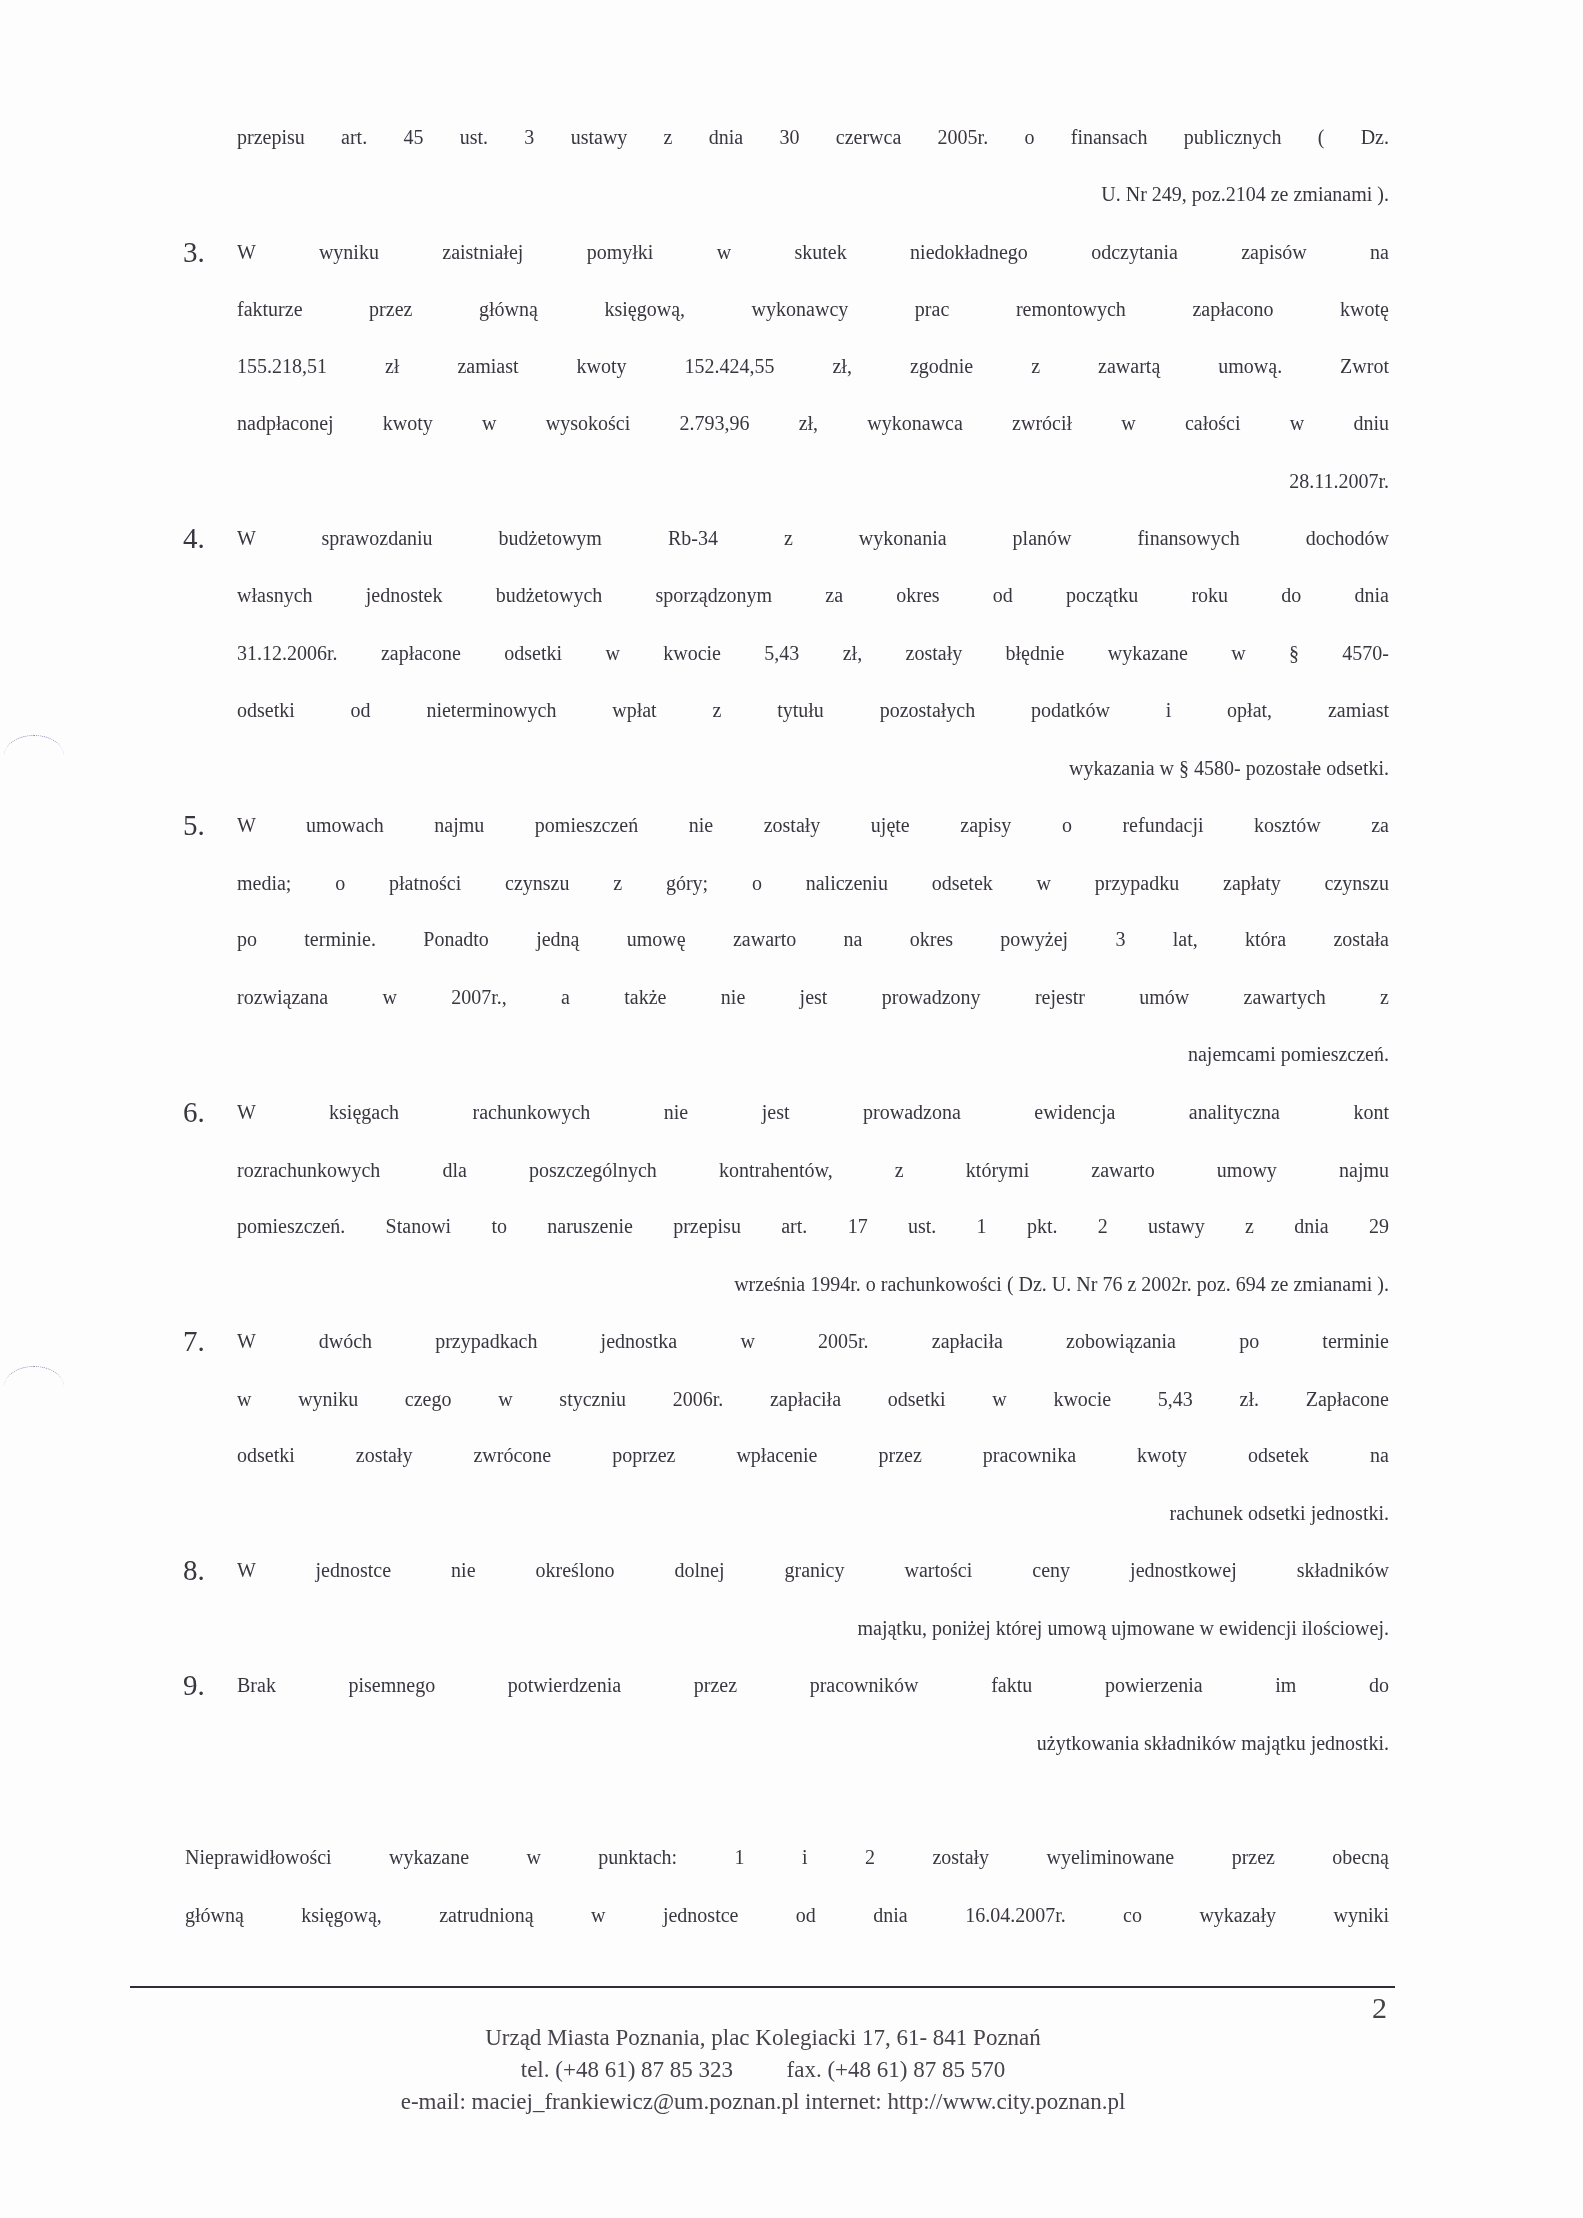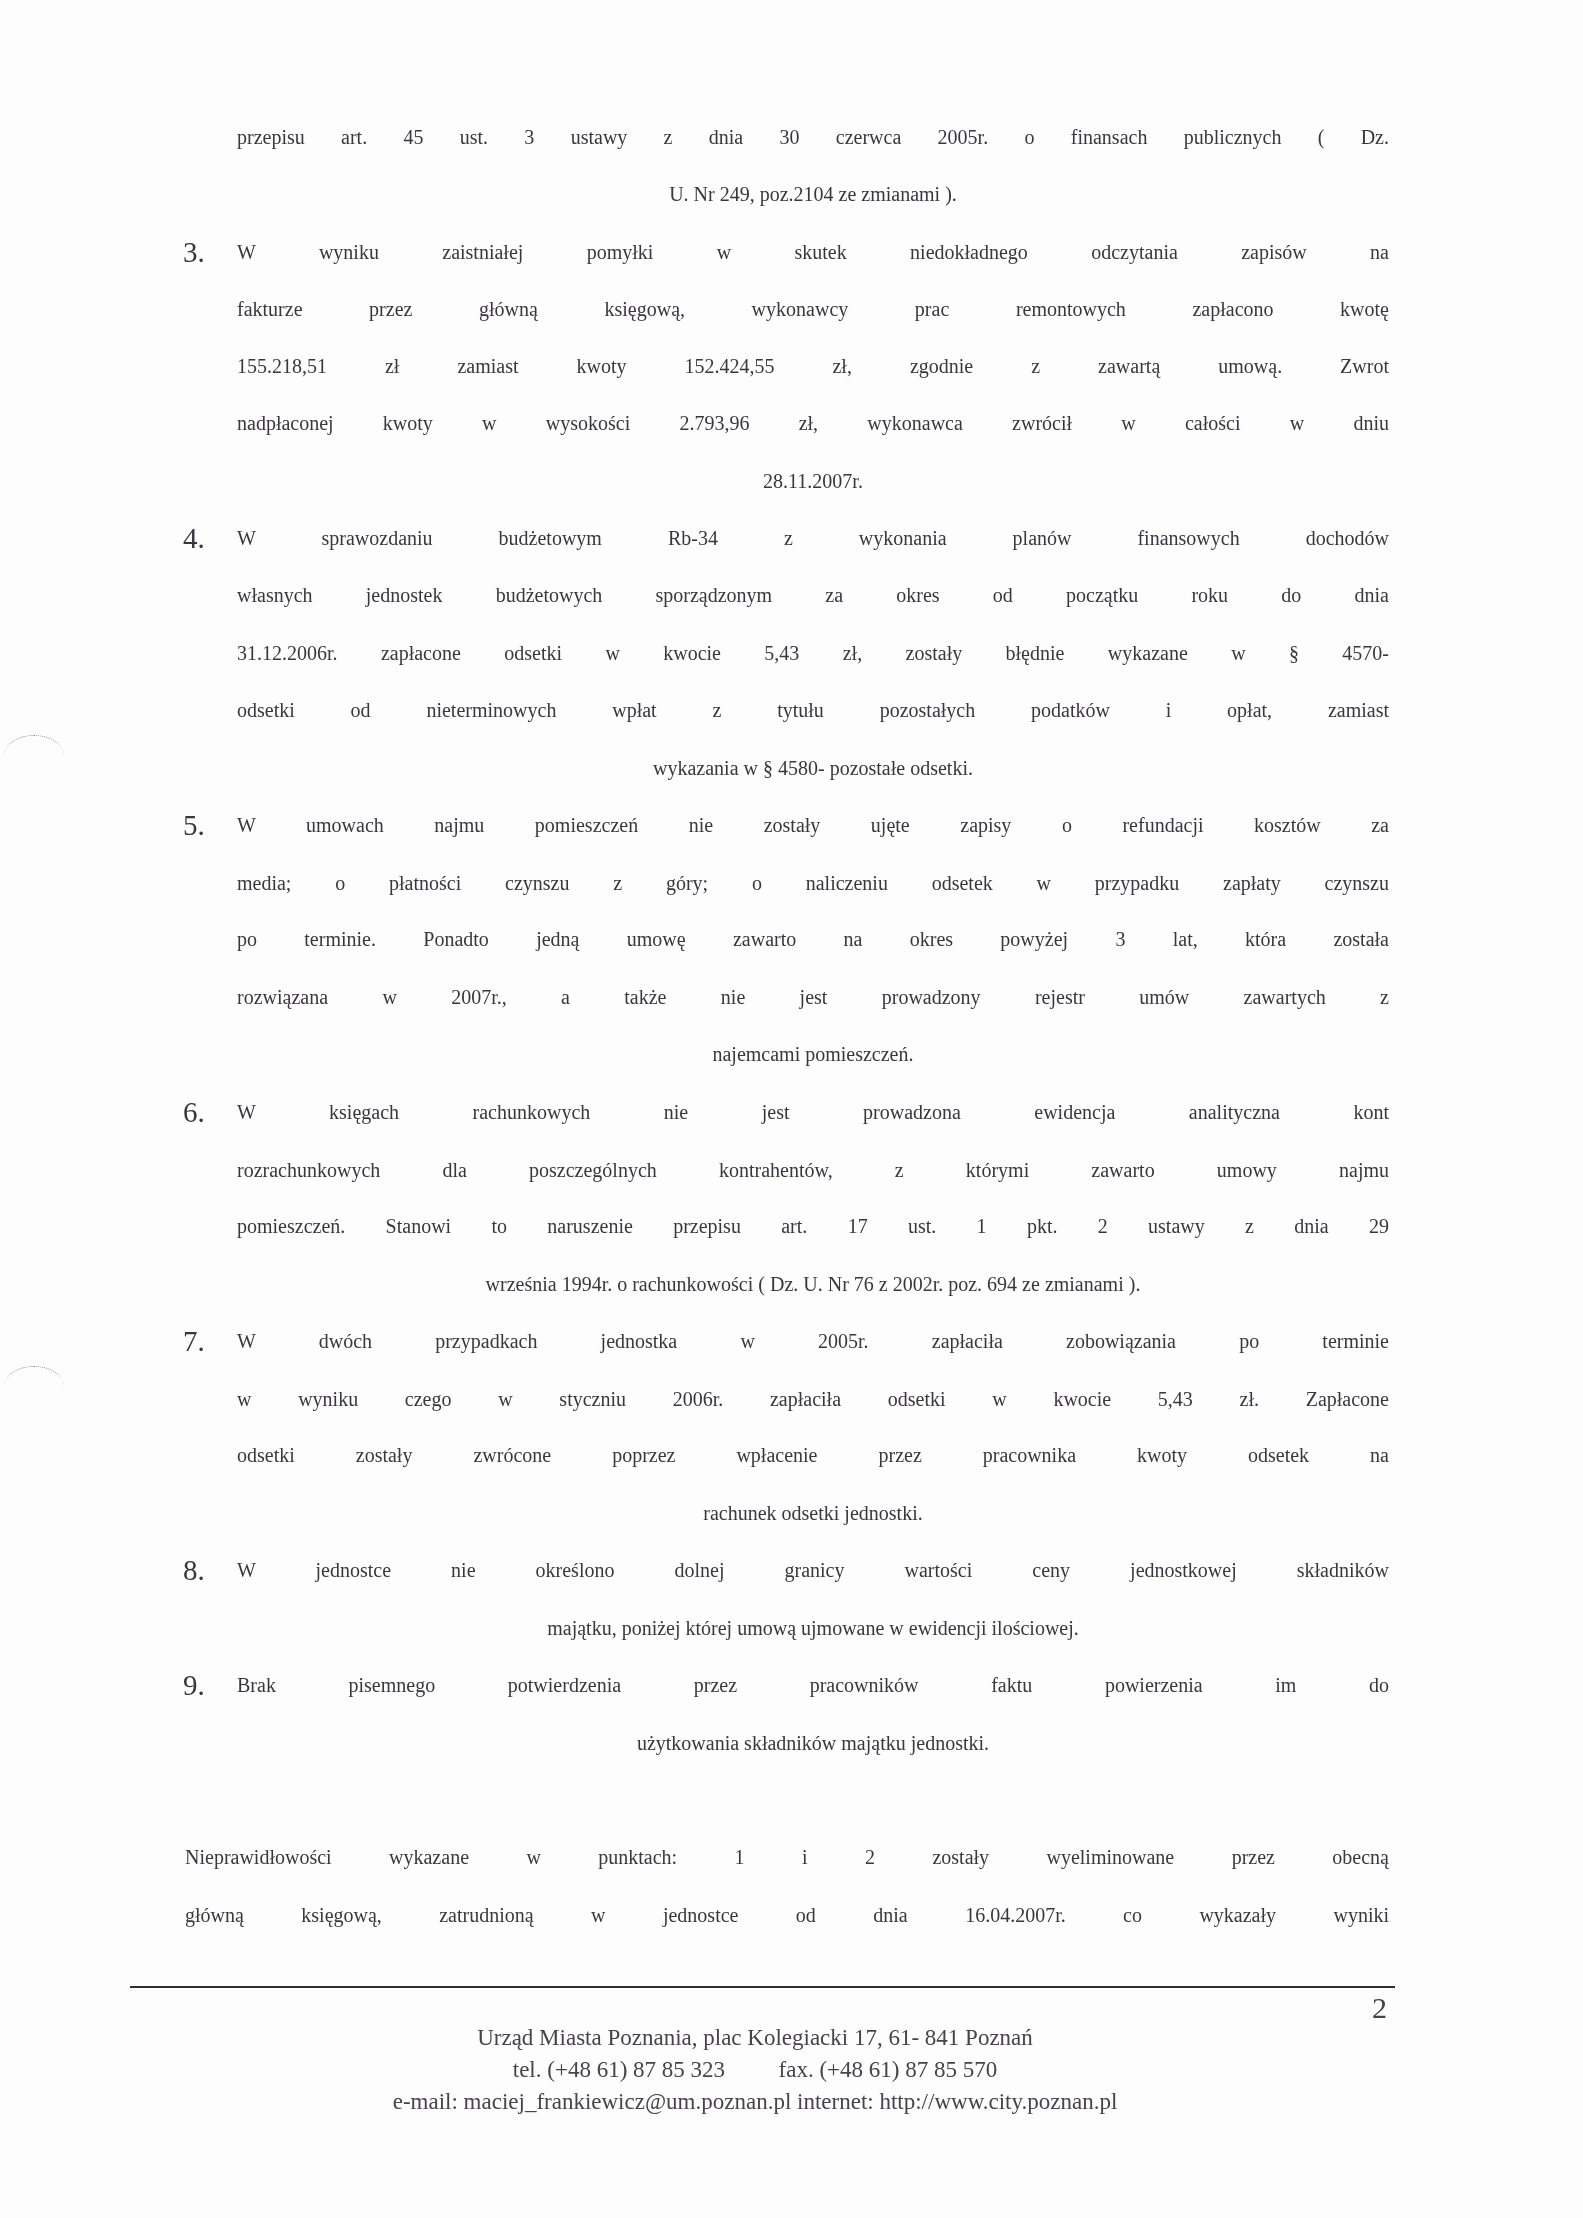--- a/index.html
+++ b/index.html
@@ -2,26 +2,26 @@
 <html><head>
 <meta charset="utf-8">
 <style>
   html, body { margin: 0; padding: 0; background: #ffffff; }
   body { width: 1583px; height: 2218px; position: relative; overflow: hidden;
          font-family: "Liberation Serif", "DejaVu Serif", serif; color: #3a3640; }
   .page { position: absolute; left: 0; top: 0; width: 1583px; height: 2218px; background: #fdfdfd; }
   .line { position: absolute; left: 237px; width: 1152px; height: 40px; font-size: 20px;
           line-height: 40px; white-space: nowrap; }
   .line.j { text-align: justify; text-align-last: justify; }
-  .line.l { text-align: center; }
+  .line.l { text-align: right; }
   .line.p { left: 185px; width: 1204px; }
   .num { position: absolute; left: 183px; font-size: 29px; line-height: 40px; height: 40px; }
   .rule { position: absolute; left: 130px; width: 1265px; top: 1986px; height: 2px; background: #2d2f38; }
   .pageno { position: absolute; left: 1372px; top: 1992px; font-size: 30px; line-height: 32px; color: #444; }
-  .footer { position: absolute; left: 288px; width: 934px; text-align: center; font-size: 23px;
+  .footer { position: absolute; left: 296px; width: 934px; text-align: center; font-size: 23px;
             line-height: 30px; color: #47434c; white-space: nowrap; }
   .footer .link { }
   .punch { position: absolute; left: 4px; width: 60px; height: 40px; border-top: 1.5px dotted #8a7aa8;
            border-radius: 50% 50% 0 0; }
 </style>
 </head>
 <body>
 
 <div class="page">
 

